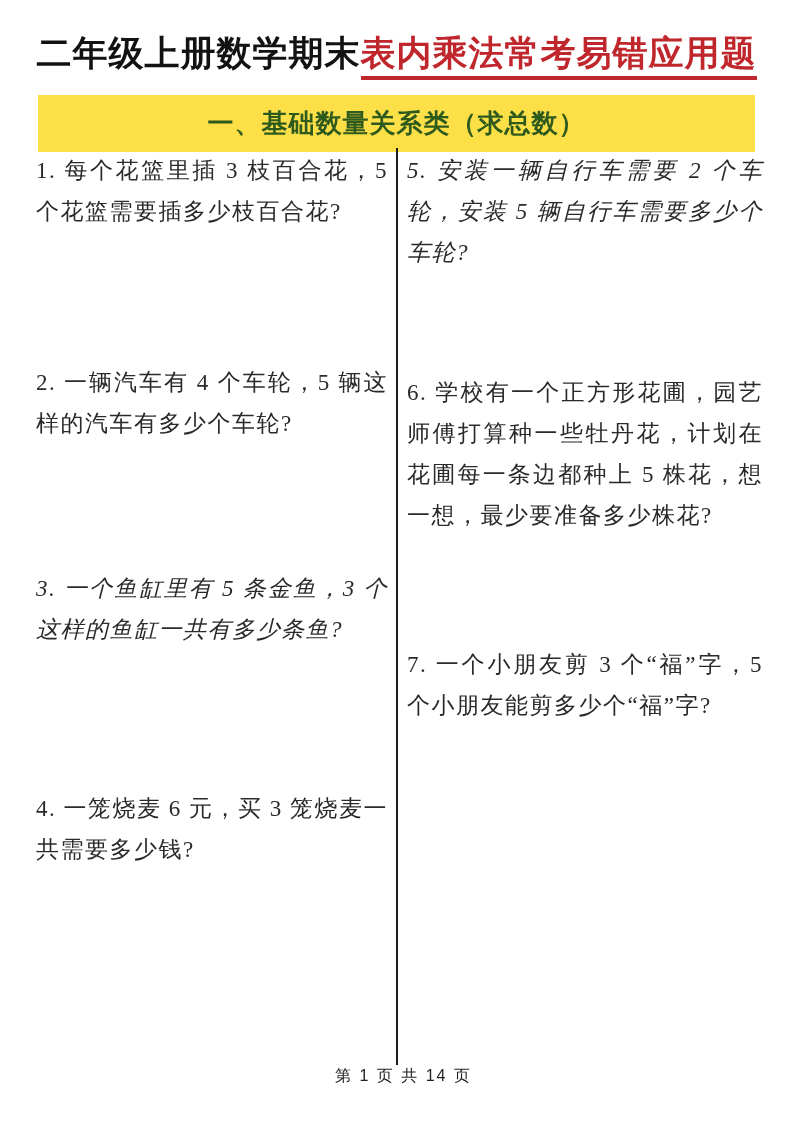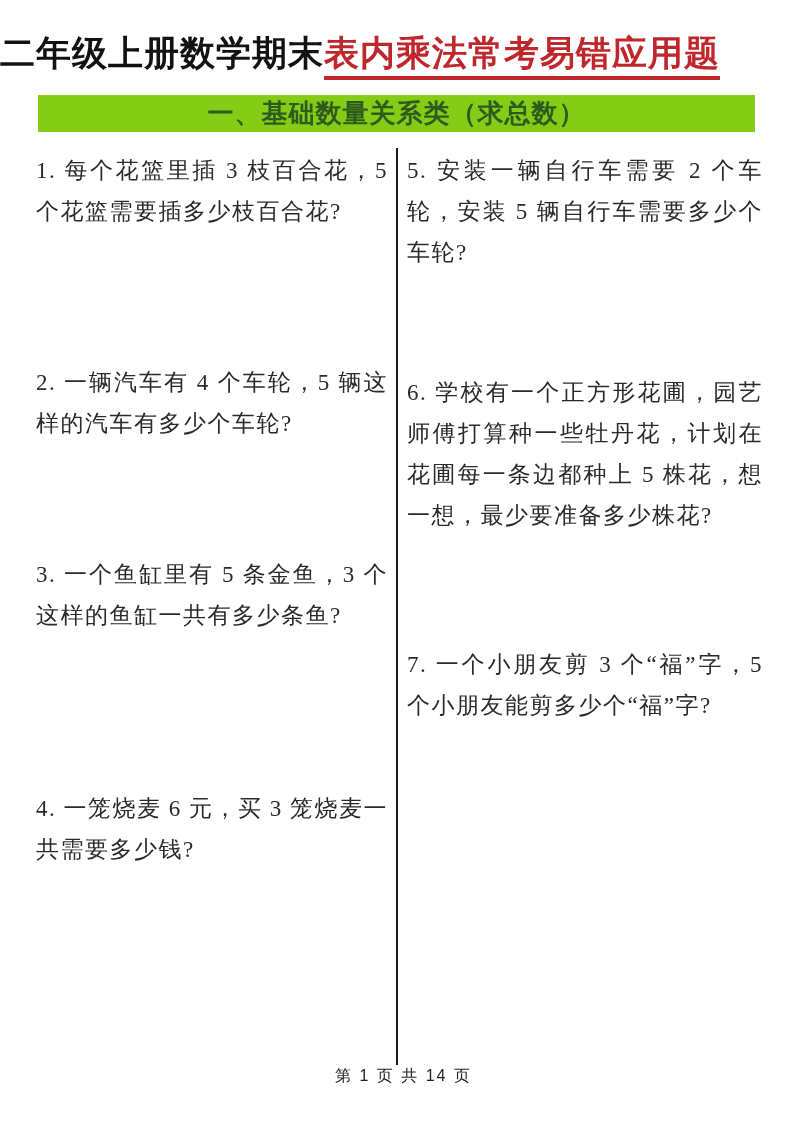--- a/index.html
+++ b/index.html
@@ -14,41 +14,41 @@
     background: #ffffff;
     font-family: "Liberation Serif", "DejaVu Serif", serif;
     color: #1f1f1f;
     overflow: hidden;
   }
   .title {
     position: absolute;
     top: 30px;
     left: 0;
     width: 100%;
-    text-align: left;
+    text-align: center;
     font-size: 35px;
     font-weight: bold;
     letter-spacing: 1px;
     white-space: nowrap;
   }
   .title-black {
     color: #121212;
   }
   .title-red {
     color: #c0272d;
     border-bottom: 4px solid #c0272d;
     padding-bottom: 3px;
   }
   .banner {
     position: absolute;
     top: 95px;
     left: 38px;
     width: 717px;
-    height: 37px;
-    background: #84cc16;
+    height: 57px;
+    background: #fde047;
     display: flex;
     align-items: center;
     justify-content: center;
   }
   .banner-text {
     color: #2f5a1d;
     font-size: 26px;
     font-weight: bold;
     letter-spacing: 1px;
   }
@@ -65,23 +65,23 @@
     font-size: 23px;
     line-height: 41px;
     letter-spacing: 1.5px;
     text-align: justify;
     color: #2a2a2a;
   }
   .col-left  { left: 36px;  width: 352px; }
   .col-right { left: 407px; width: 356px; }
   .p1 { top: 150px; }
   .p2 { top: 362px; }
-  .p3 { top: 554px; }
+  .p3 { top: 568px; font-style: italic; }
   .p4 { top: 788px; }
-  .p5 { top: 150px; }
+  .p5 { top: 150px; font-style: italic; }
   .p6 { top: 372px; }
   .p7 { top: 644px; }
   .p8 { top: 822px; }
   .footer {
     position: absolute;
     top: 1066px;
     left: 0;
     width: 100%;
     text-align: center;
     font-family: "Liberation Sans", "DejaVu Sans", sans-serif;

